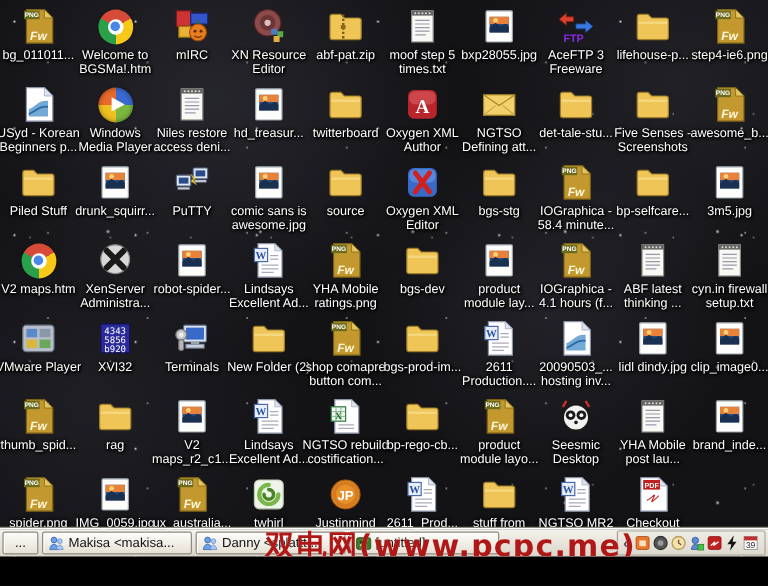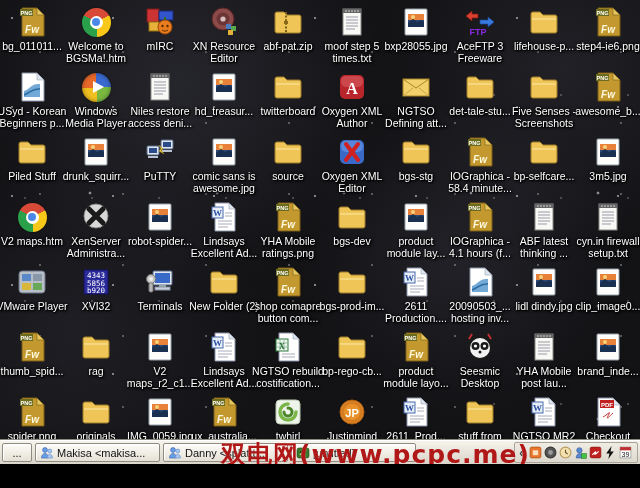--- a/index.html
+++ b/index.html
@@ -901,31 +901,20 @@
             <text x="16" y="27" font-size="10" fill="#fff8dc" text-anchor="middle" font-style="italic" font-weight="bold">Fw</text>
           </svg>
         </div>
         <div class="lbl">
           <div>spider.png</div>
         </div>
       </div>
       <div class="cell">
         <div class="ic">
           <svg viewBox="0 0 32 32">
-            <path d="M3 9v16c0 1.2.8 2 2 2h22c1.2 0 2-.8 2-2V11c0-1.1-.8-2-2-2H15l-3-3H5c-1.2 0-2 .9-2 2z" fill="#efc557" stroke="#a07d28"></path>
-            <path d="M4 12h24v2H4z" fill="#f7dc8a" opacity=".75"></path>
-          </svg>
-        </div>
-        <div class="lbl">
-          <div>originals</div>
-        </div>
-      </div>
-      <div class="cell">
-        <div class="ic">
-          <svg viewBox="0 0 32 32">
             <rect x="5" y="3" width="22" height="26" rx="1" fill="#fdfdfb" stroke="#9aa4ae"></rect>
             <rect x="8" y="8" width="16" height="13" fill="#2a4a7a"></rect>
             <rect x="8" y="8" width="16" height="6" fill="#e8823a"></rect>
             <circle cx="13" cy="11" r="2" fill="#f5d276"></circle>
             <path d="M8 17l5-4 4 3 4-2 3 2v5H8z" fill="#1a3050"></path>
           </svg>
         </div>
         <div class="lbl">
           <div>IMG_0059.jpg</div>
         </div>

